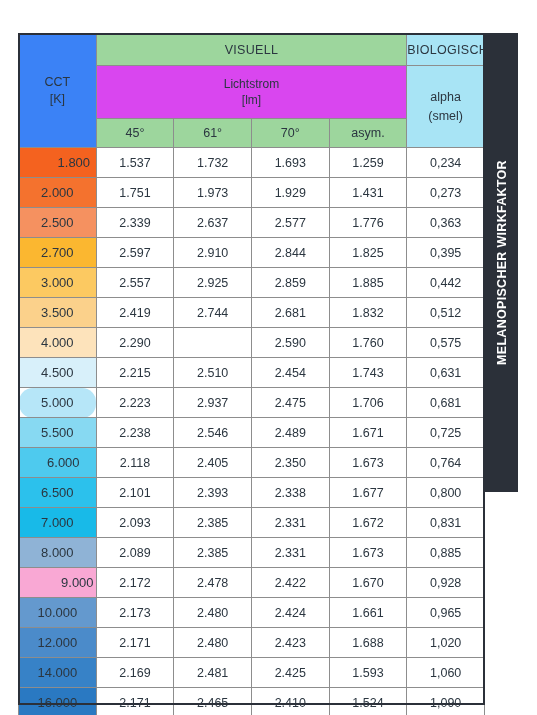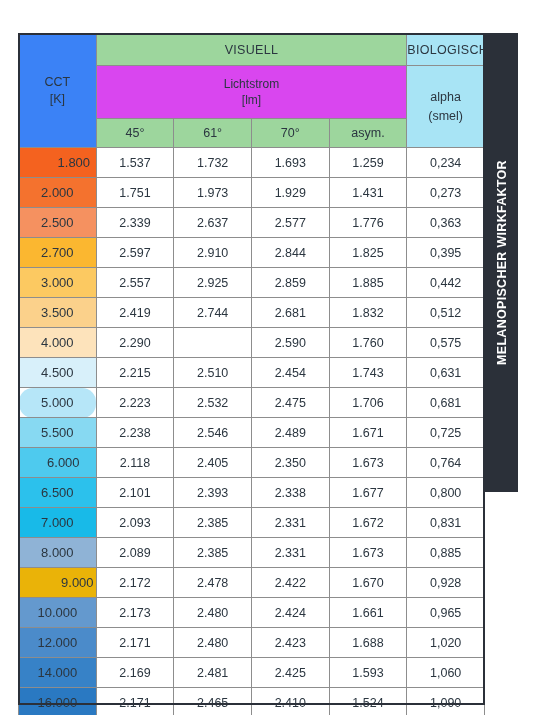--- a/index.html
+++ b/index.html
@@ -236,21 +236,21 @@
           <td class="cct" style="background: rgb(216, 240, 250);">4.500</td>
           <td class="val">2.215</td>
           <td class="val">2.510</td>
           <td class="val">2.454</td>
           <td class="val">1.743</td>
           <td class="alphaval">0,631</td>
         </tr>
         <tr>
           <td class="cct" style="background: rgb(182, 230, 248); border-radius: 14px;">5.000</td>
           <td class="val">2.223</td>
-          <td class="val">2.532</td>
+          <td class="val">2.937</td>
           <td class="val">2.475</td>
           <td class="val">1.706</td>
           <td class="alphaval">0,681</td>
         </tr>
         <tr>
           <td class="cct" style="background: rgb(135, 217, 242);">5.500</td>
           <td class="val">2.238</td>
           <td class="val">2.546</td>
           <td class="val">2.489</td>
           <td class="val">1.671</td>
@@ -282,21 +282,21 @@
         </tr>
         <tr>
           <td class="cct" style="background: rgb(143, 179, 214);">8.000</td>
           <td class="val">2.089</td>
           <td class="val">2.385</td>
           <td class="val">2.331</td>
           <td class="val">1.673</td>
           <td class="alphaval">0,885</td>
         </tr>
         <tr>
-          <td class="cct" style="background: #eab308; padding-left: 40px;">9.000</td>
+          <td class="cct" style="background: #f9a8d4; padding-left: 40px;">9.000</td>
           <td class="val">2.172</td>
           <td class="val">2.478</td>
           <td class="val">2.422</td>
           <td class="val">1.670</td>
           <td class="alphaval">0,928</td>
         </tr>
         <tr>
           <td class="cct" style="background: rgb(100, 153, 206);">10.000</td>
           <td class="val">2.173</td>
           <td class="val">2.480</td>

